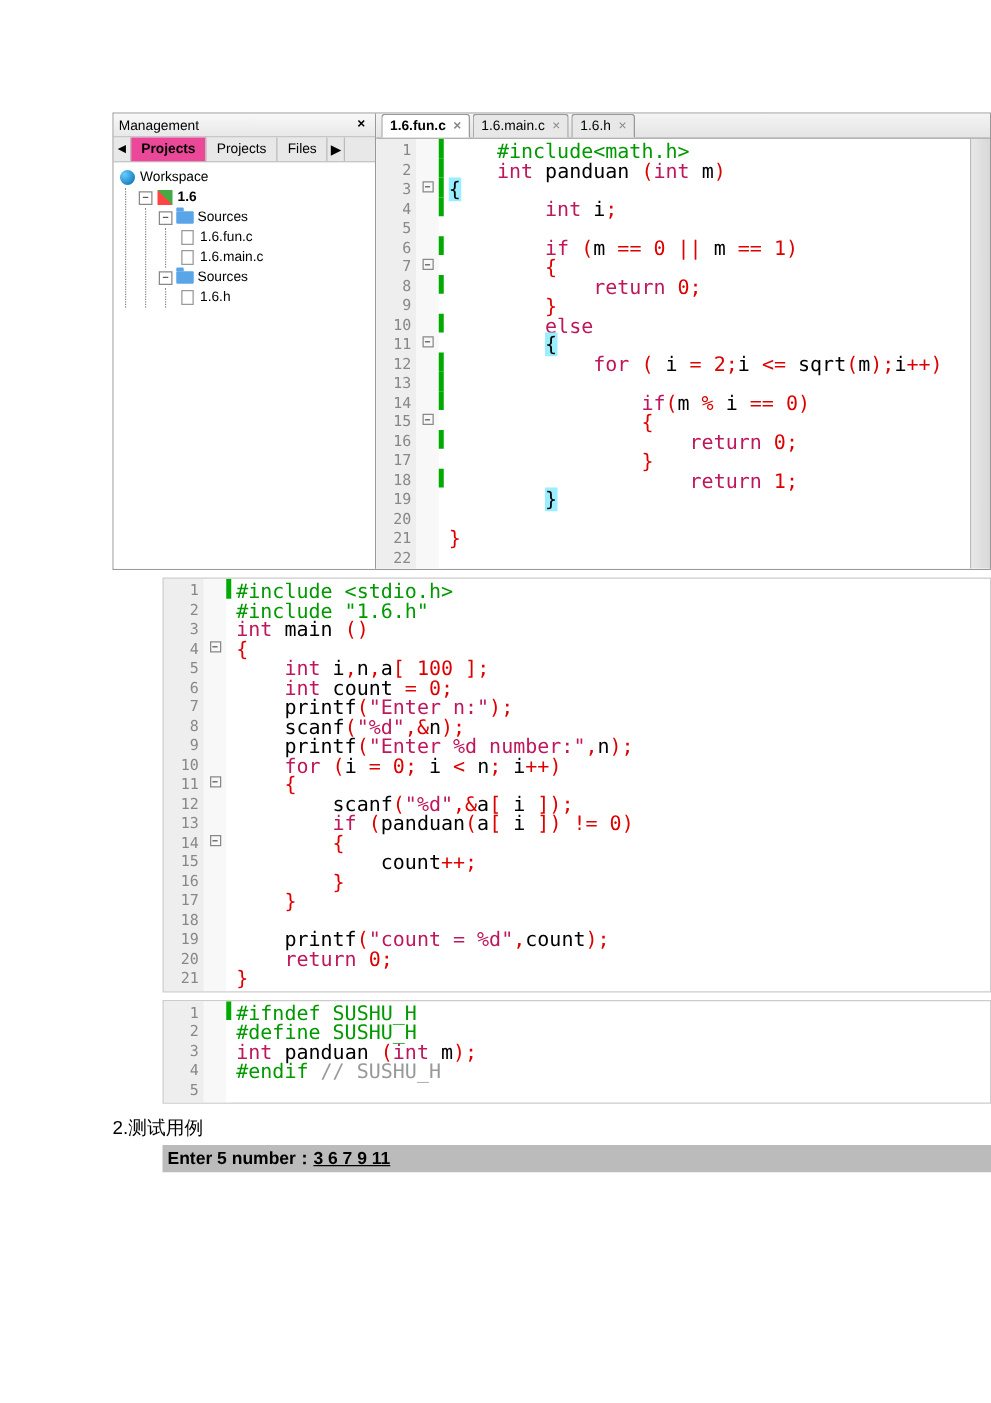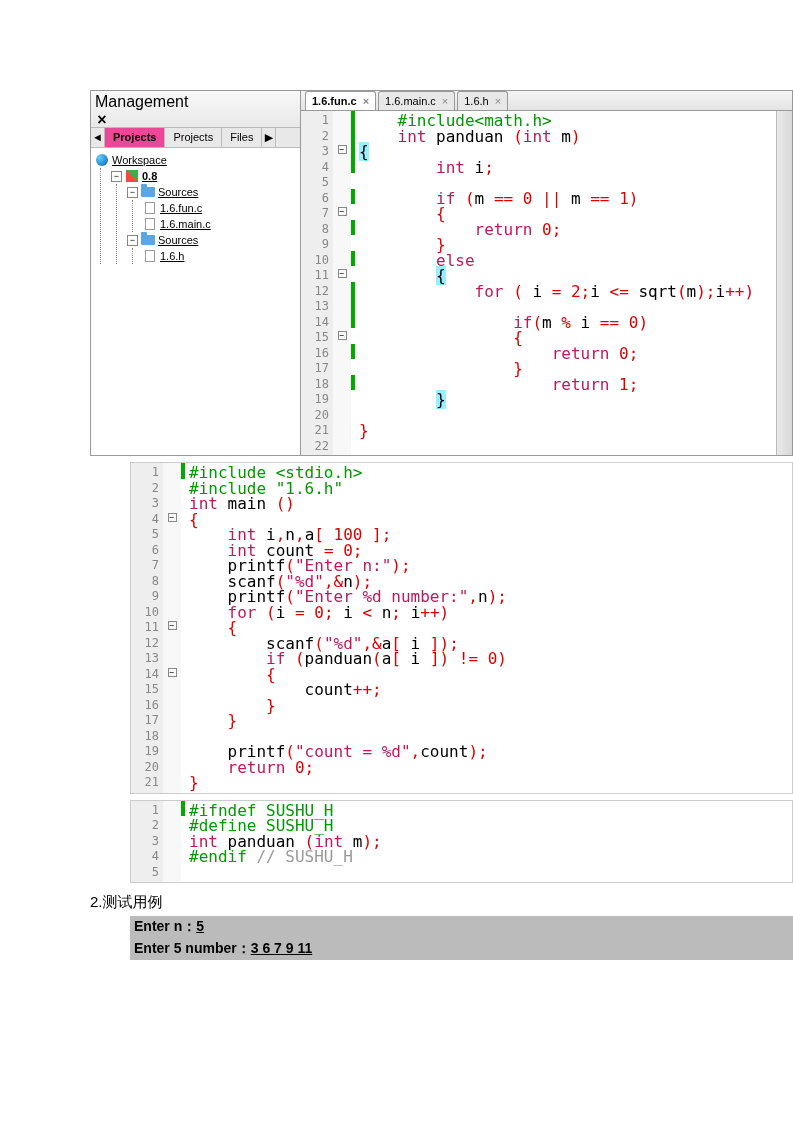--- a/index.html
+++ b/index.html
@@ -1,37 +1,37 @@
 <!DOCTYPE html>
 <html><head>
 <meta charset="utf-8">
 <style>
 * { margin: 0; padding: 0; box-sizing: border-box; }
 body { font-family: Tahoma, sans-serif; font-size: 11px; background: #fff; width: 793px; }
 .container { padding: 90px 0 0 90px; }
 .ide-top { display: flex; height: 366px; border: 1px solid #999; }
 .mgmt-panel { width: 210px; background: #f0f0f0; border-right: 1px solid #999; display: flex; flex-direction: column; }
-.mgmt-header { display: flex; align-items: flex-start; background: linear-gradient(#f8f8f8,#e8e8e8); border-bottom: 1px solid #bbb; padding: 2px 4px; font-size: 16px; flex-direction: column; }
+.mgmt-header { display: flex; align-items: flex-end; background: linear-gradient(#f8f8f8,#e8e8e8); border-bottom: 1px solid #bbb; padding: 2px 4px; font-size: 11px; }
 .mgmt-title { flex: 1; }
 .mgmt-close { width: 14px; height: 14px; text-align: center; cursor: pointer; font-weight: bold; }
 .mgmt-tabs { display: flex; background: #e8e8e8; border-bottom: 1px solid #bbb; font-size: 11px; }
 .mgmt-tab-arrow { width: 14px; text-align: center; border-right: 1px solid #bbb; padding: 3px 0; cursor: pointer; }
 .mgmt-tab { padding: 3px 8px; border-right: 1px solid #bbb; cursor: pointer; }
 .mgmt-tab.active { background: #ec4899; font-weight: bold; }
 .tree { flex: 1; background: #fff; padding: 4px; font-size: 11px; overflow: hidden; }
 .tree-node { display: flex; align-items: center; padding: 1px 0; white-space: nowrap; }
 .tree-toggle { width: 11px; height: 11px; border: 1px solid #888; text-align: center; line-height: 9px; margin-right: 3px; font-size: 9px; cursor: pointer; }
 .tree-icon { width: 14px; height: 14px; margin-right: 3px; display: inline-flex; align-items: center; justify-content: center; }
 .icon-globe { width: 12px; height: 12px; border-radius: 50%; background: radial-gradient(circle at 30% 30%, #6cf, #06a); }
 .icon-proj { width: 12px; height: 12px; background: linear-gradient(45deg,#f44 50%,#4a4 50%); }
 .icon-folder { width: 14px; height: 10px; background: #5aa5e8; border-radius: 1px; position: relative; }
 .icon-folder:before { content:""; position:absolute; top:-3px; left:0; width:6px; height:3px; background:#5aa5e8; border-radius:1px 1px 0 0; }
 .icon-file { width: 10px; height: 12px; background: #fff; border: 1px solid #999; }
 .tree-dotted { border-left: 1px dotted #888; margin-left: 5px; padding-left: 10px; }
-.tree-label { cursor: pointer; text-decoration: underline; }
+.tree-label { cursor: pointer; }
 .code-area { flex: 1; display: flex; flex-direction: column; background: #fff; }
 .editor-tabs { display: flex; background: linear-gradient(#f4f4f4,#e4e4e4); border-bottom: 1px solid #999; font-size: 11px; padding-left: 4px; }
 .editor-tab { display: flex; align-items: center; padding: 3px 6px; border: 1px solid #999; border-bottom: none; margin-right: 2px; background: #e8e8e8; cursor: pointer; border-radius: 3px 3px 0 0; }
 .editor-tab.active { background: #fff; font-weight: bold; }
 .tab-close { margin-left: 6px; color: #888; cursor: pointer; }
 .editor-body { flex: 1; display: flex; overflow: hidden; }
 .gutter { width: 32px; background: #eee; text-align: right; padding: 2px 4px 2px 0; font-family: Consolas, monospace; font-size: 12px; color: #888; }
 .gutter-line { height: 15.5px; line-height: 15.5px; }
 .fold-col { width: 18px; background: #f8f8f8; font-family: monospace; font-size: 10px; }
 .fold-line { height: 15.5px; display: flex; align-items: center; justify-content: center; }
@@ -80,21 +80,21 @@
               <span class="icon-globe"></span>
             </span>
         <span class="tree-label">Workspace</span>
       </div>
       <div class="tree-dotted">
         <div class="tree-node">
           <span class="tree-toggle">−</span>
           <span class="tree-icon">
                 <span class="icon-proj"></span>
               </span>
-          <b class="tree-label">0.8</b>
+          <b class="tree-label">1.6</b>
         </div>
         <div class="tree-dotted">
           <div class="tree-node">
             <span class="tree-toggle">−</span>
             <span class="tree-icon">
                   <span class="icon-folder"></span>
                 </span>
             <span class="tree-label">Sources</span>
           </div>
           <div class="tree-dotted">
@@ -337,20 +337,17 @@
           <div class="change-mark"></div>
           <div class="change-mark"></div>
         </div>
     <div class="code-col" id="code3"><div class="code-line"><span class="kw-pp">#ifndef SUSHU_H</span></div><div class="code-line"><span class="kw-pp">#define SUSHU_H</span></div><div class="code-line"><span class="kw-blue">int</span><span> panduan </span><span class="kw-red">(</span><span class="kw-blue">int</span><span> m</span><span class="kw-red">);</span></div><div class="code-line"><span class="kw-pp">#endif</span><span> </span><span class="kw-comment">// SUSHU_H</span></div><div class="code-line"><span></span></div></div>
   </div>
 </div>
 
 <div class="section-title">2.测试用例</div>
 <div class="test-table">
   <div class="test-row">
-    <b>Enter   n：</b><u>5</u>
-  </div>
-  <div class="test-row">
     <b>Enter   5 number：</b><u>3   6   7   9   11</u>
   </div>
 </div>
 
 </div>
 
 </body></html>

